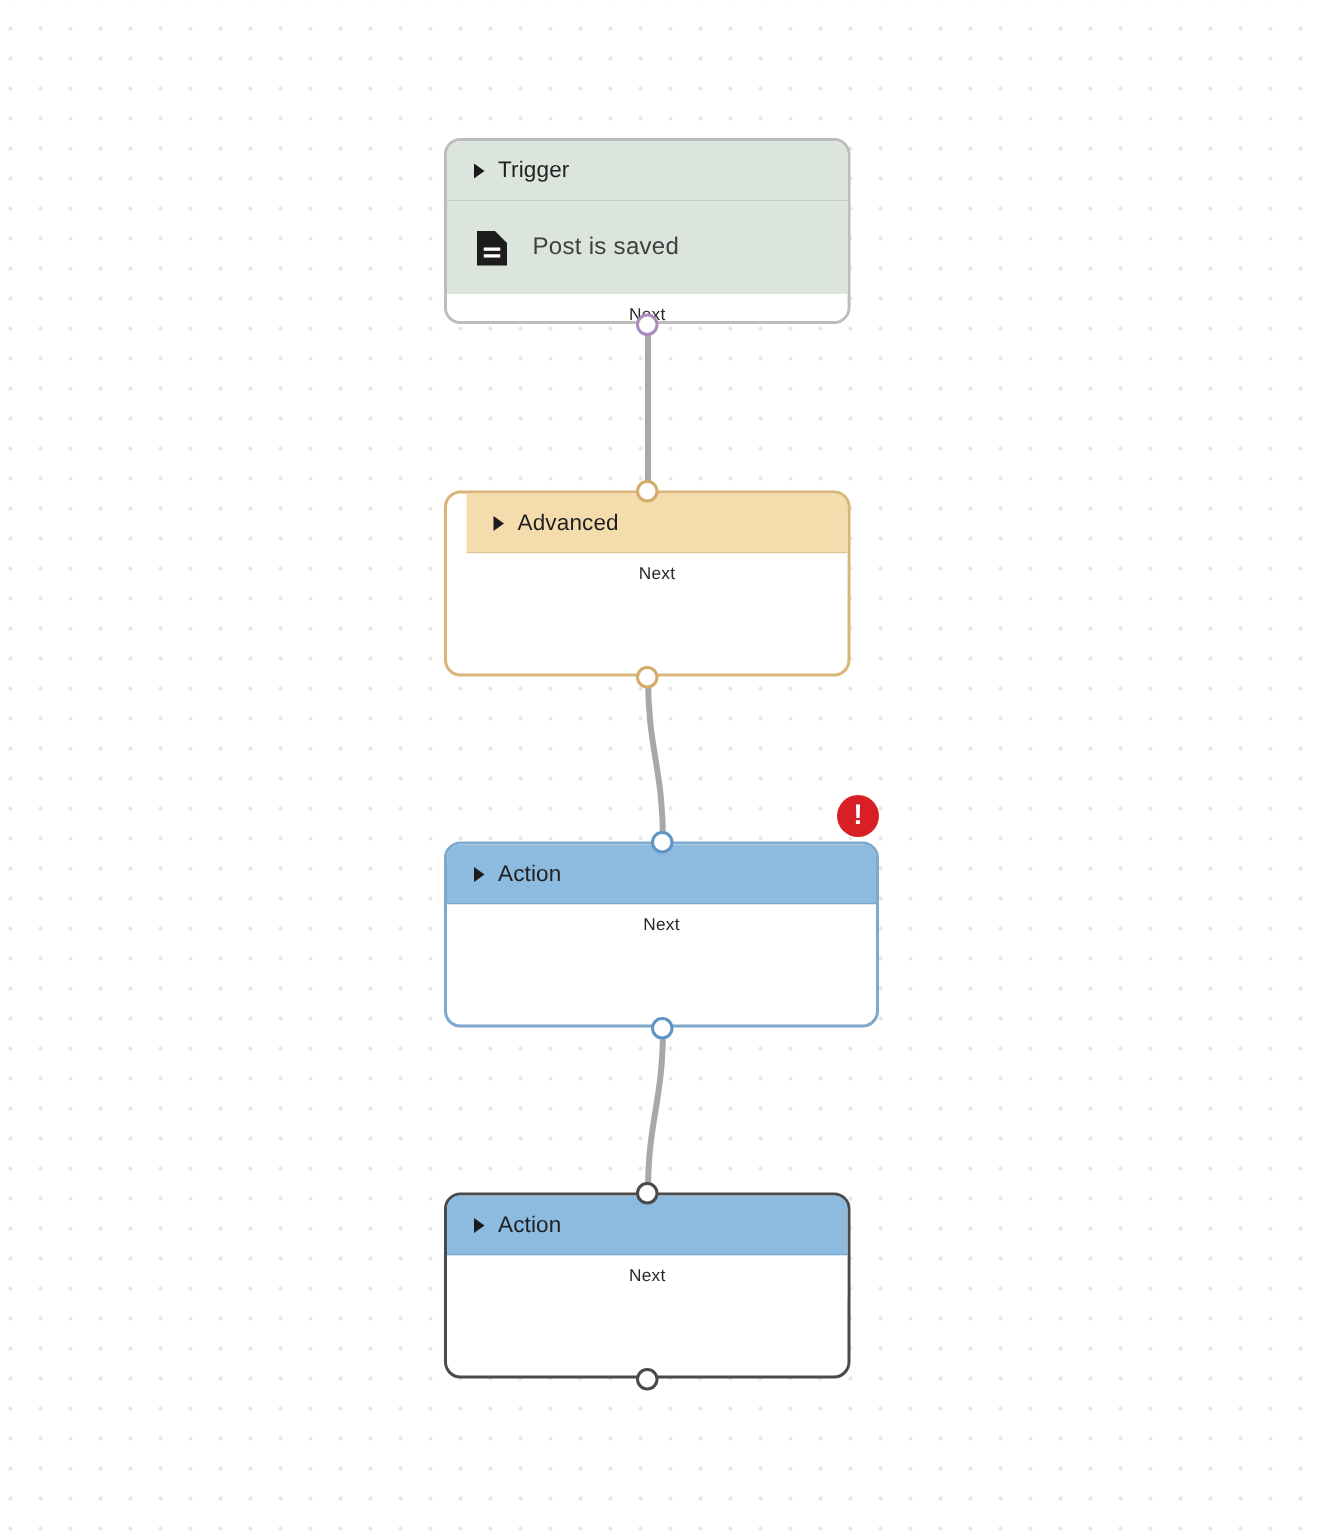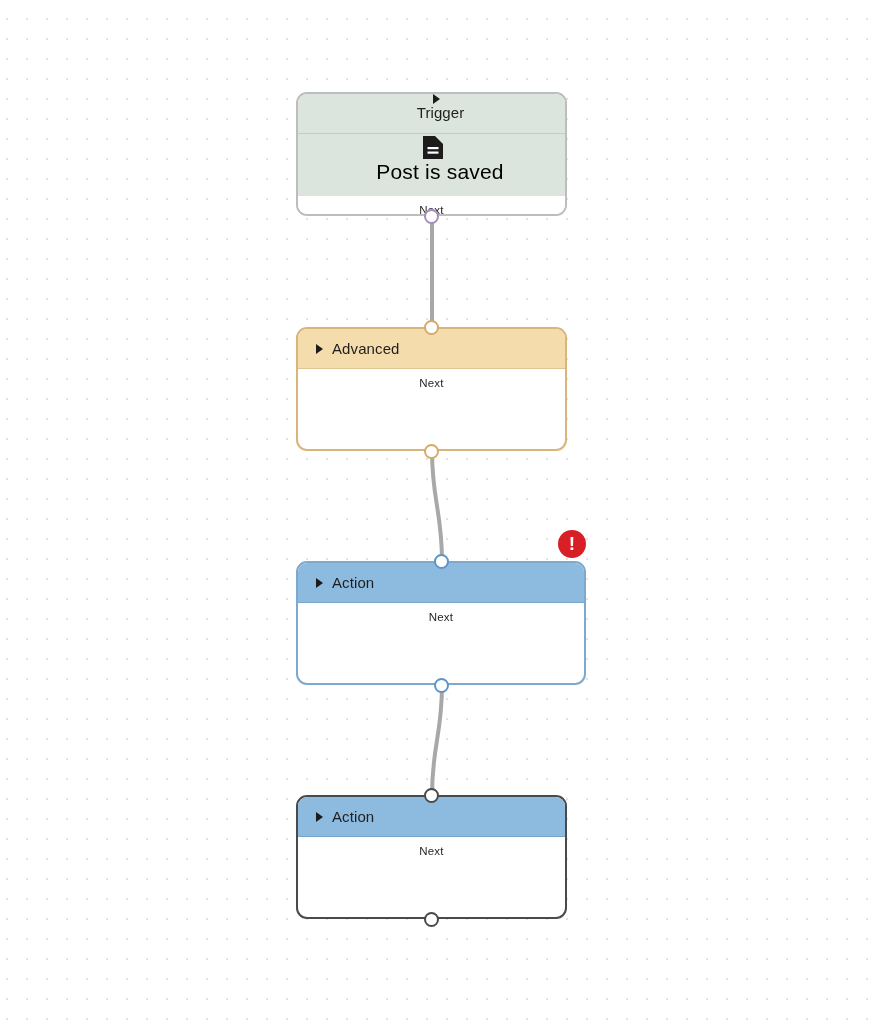--- a/index.html
+++ b/index.html
@@ -79,44 +79,44 @@
   .node-body .ico {
     width: 26px;
     height: 26px;
     flex: none;
     margin-right: 14px;
     display: flex;
     align-items: center;
     justify-content: center;
   }
   .node-title {
-    font-size: 21px;
-    color: #000000;
+    font-size: 16px;
+    color: #404040;
     letter-spacing: .2px;
     white-space: nowrap;
   }
 
   .node-footer {
     height: 28px;
     background: #ffffff;
     display: flex;
     align-items: center;
     justify-content: center;
     font-size: 11.5px;
     color: #272727;
     letter-spacing: .2px;
   }
 
   
   .node.trigger        { border-color: #bdbdbd; }
   .node.trigger .node-header,
-  .node.trigger .node-body { background: #dce5dd; flex-direction: column; }
+  .node.trigger .node-body { background: #dce5dd; }
   .node.trigger .node-divider { background: #c2cdc4; }
 
-  .node.advanced       { border-color: #d9b579; }
+  .node.advanced       { border-color: #d9b579; padding-left: 13px; }
   .node.advanced .node-header,
   .node.advanced .node-body { background: #f5dcad; }
   .node.advanced .node-divider { background: #ddc characters; }
   .node.advanced .node-divider { background: #ddc596; }
 
   .node.action         { border-color: #7fa8cd; }
   .node.action .node-header,
   .node.action .node-body { background: #8dbbe0; }
   .node.action .node-divider { background: #78a6ca; }
 

